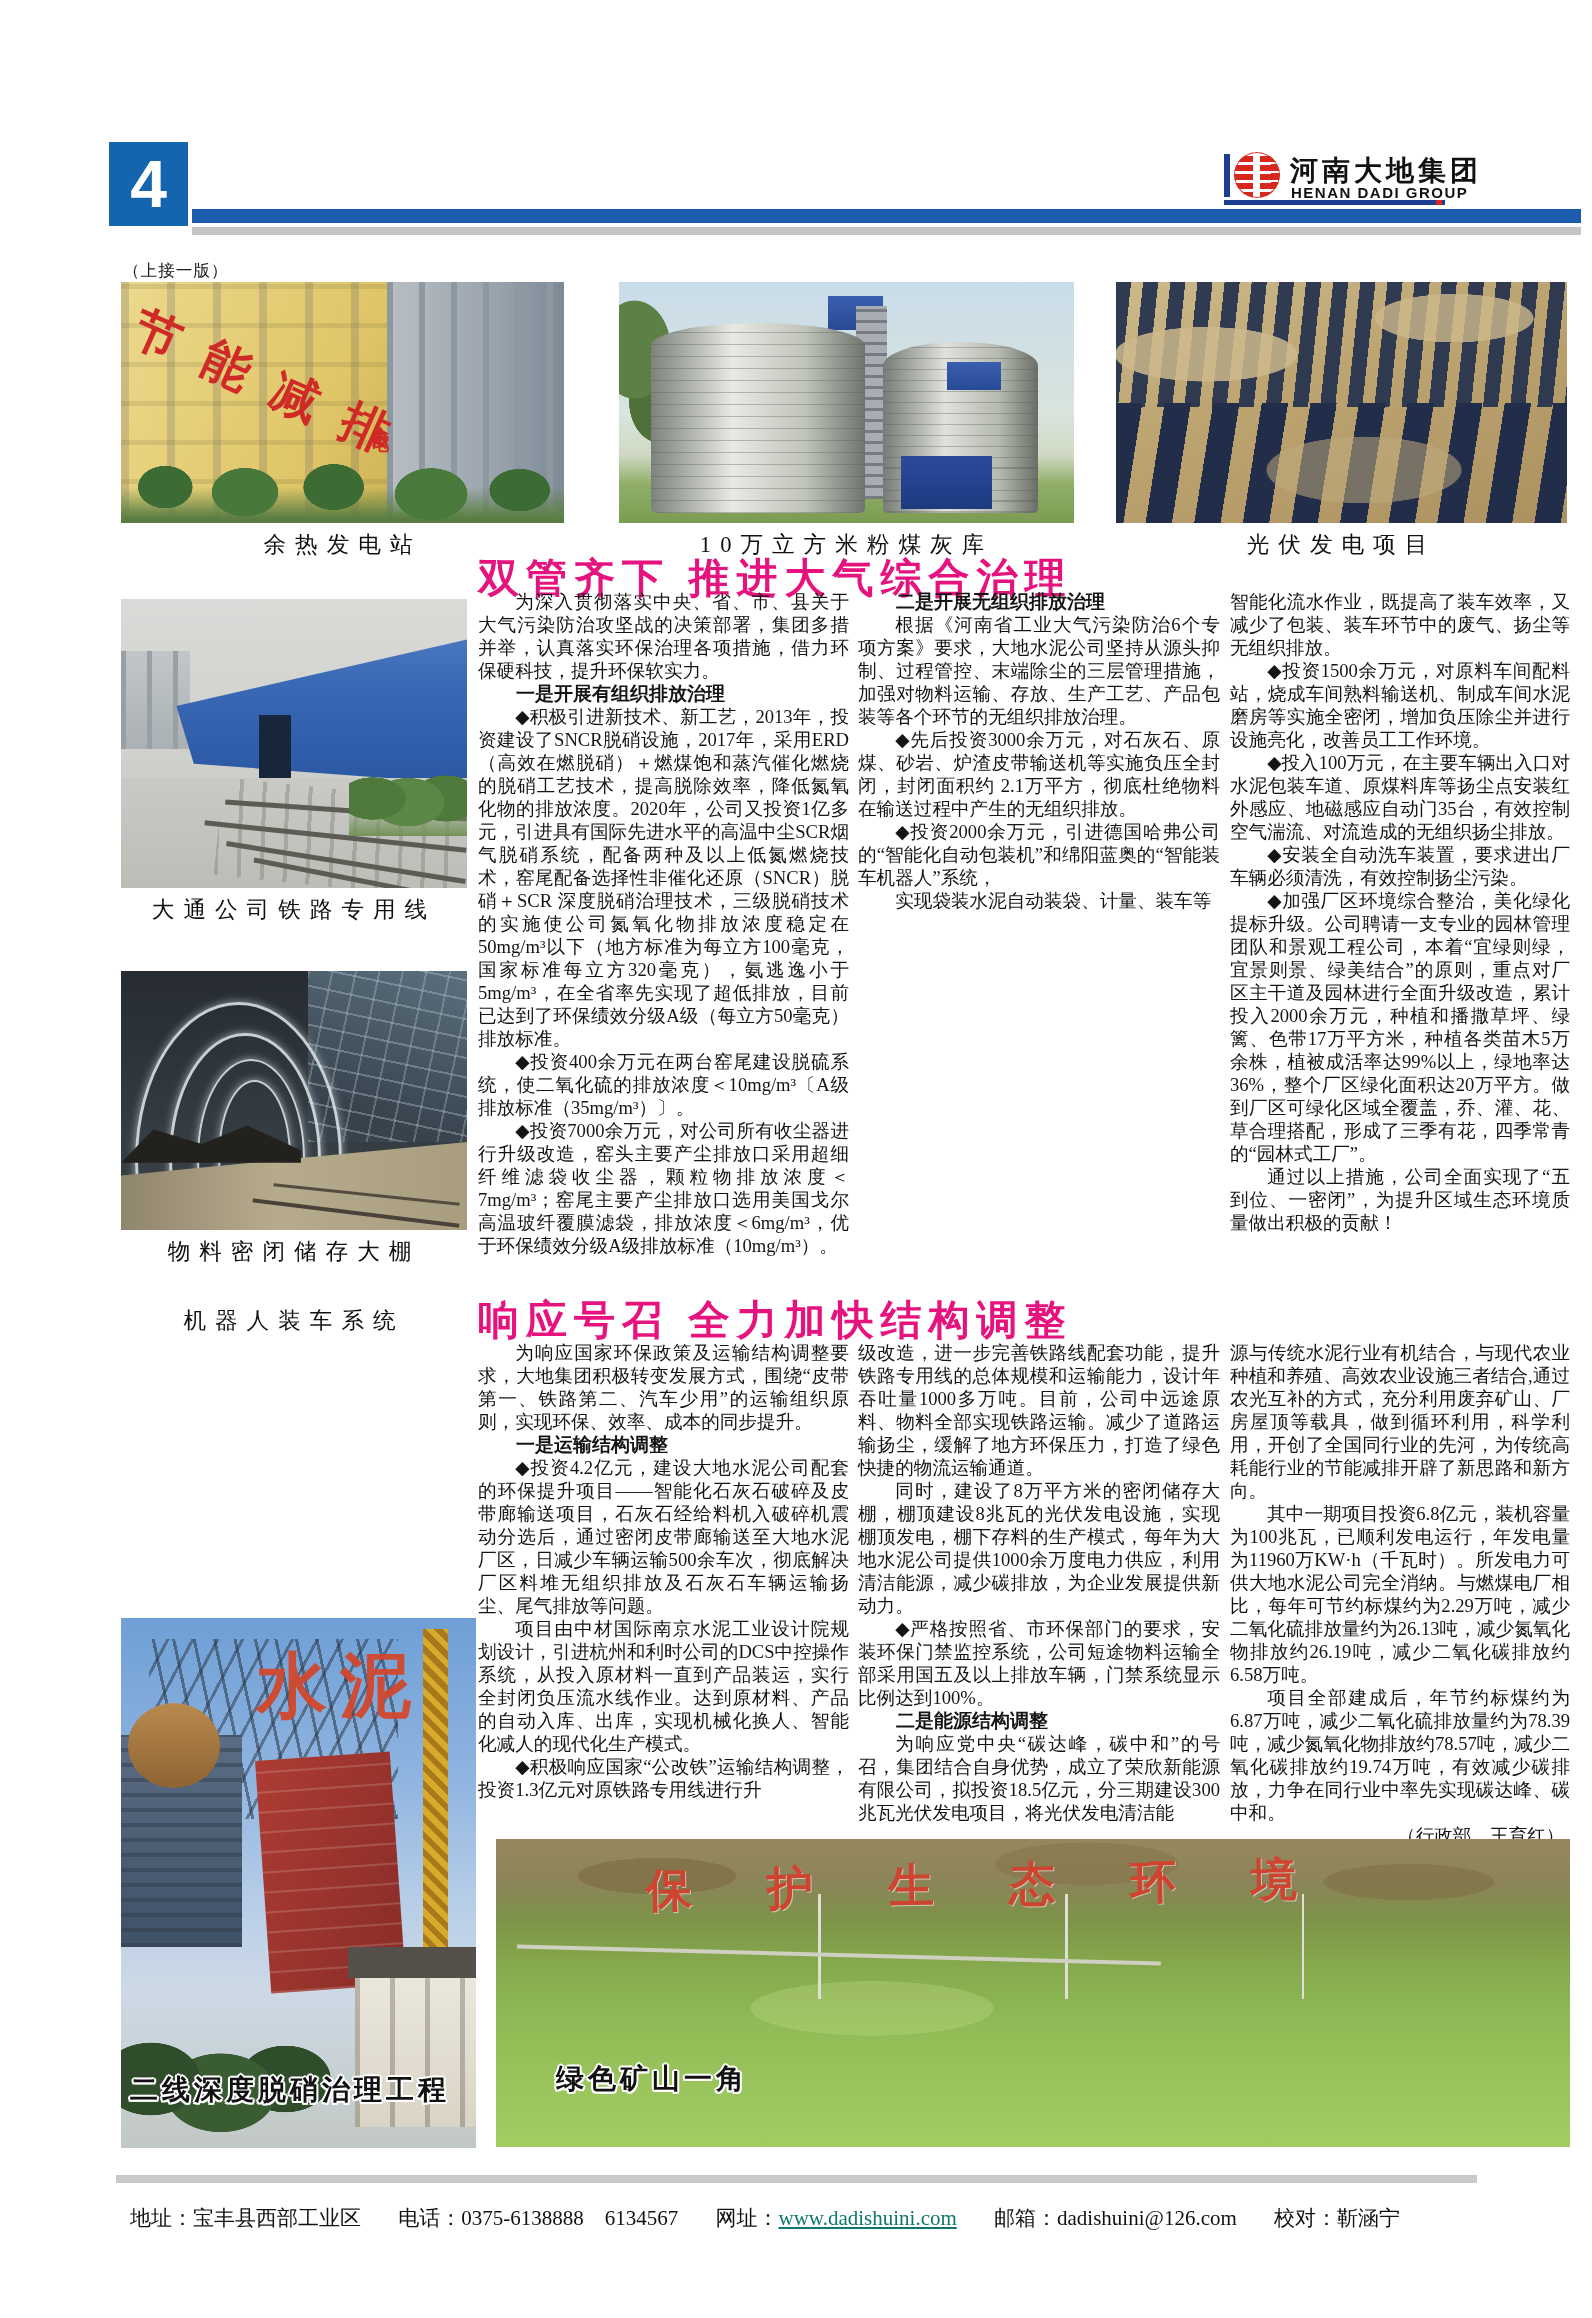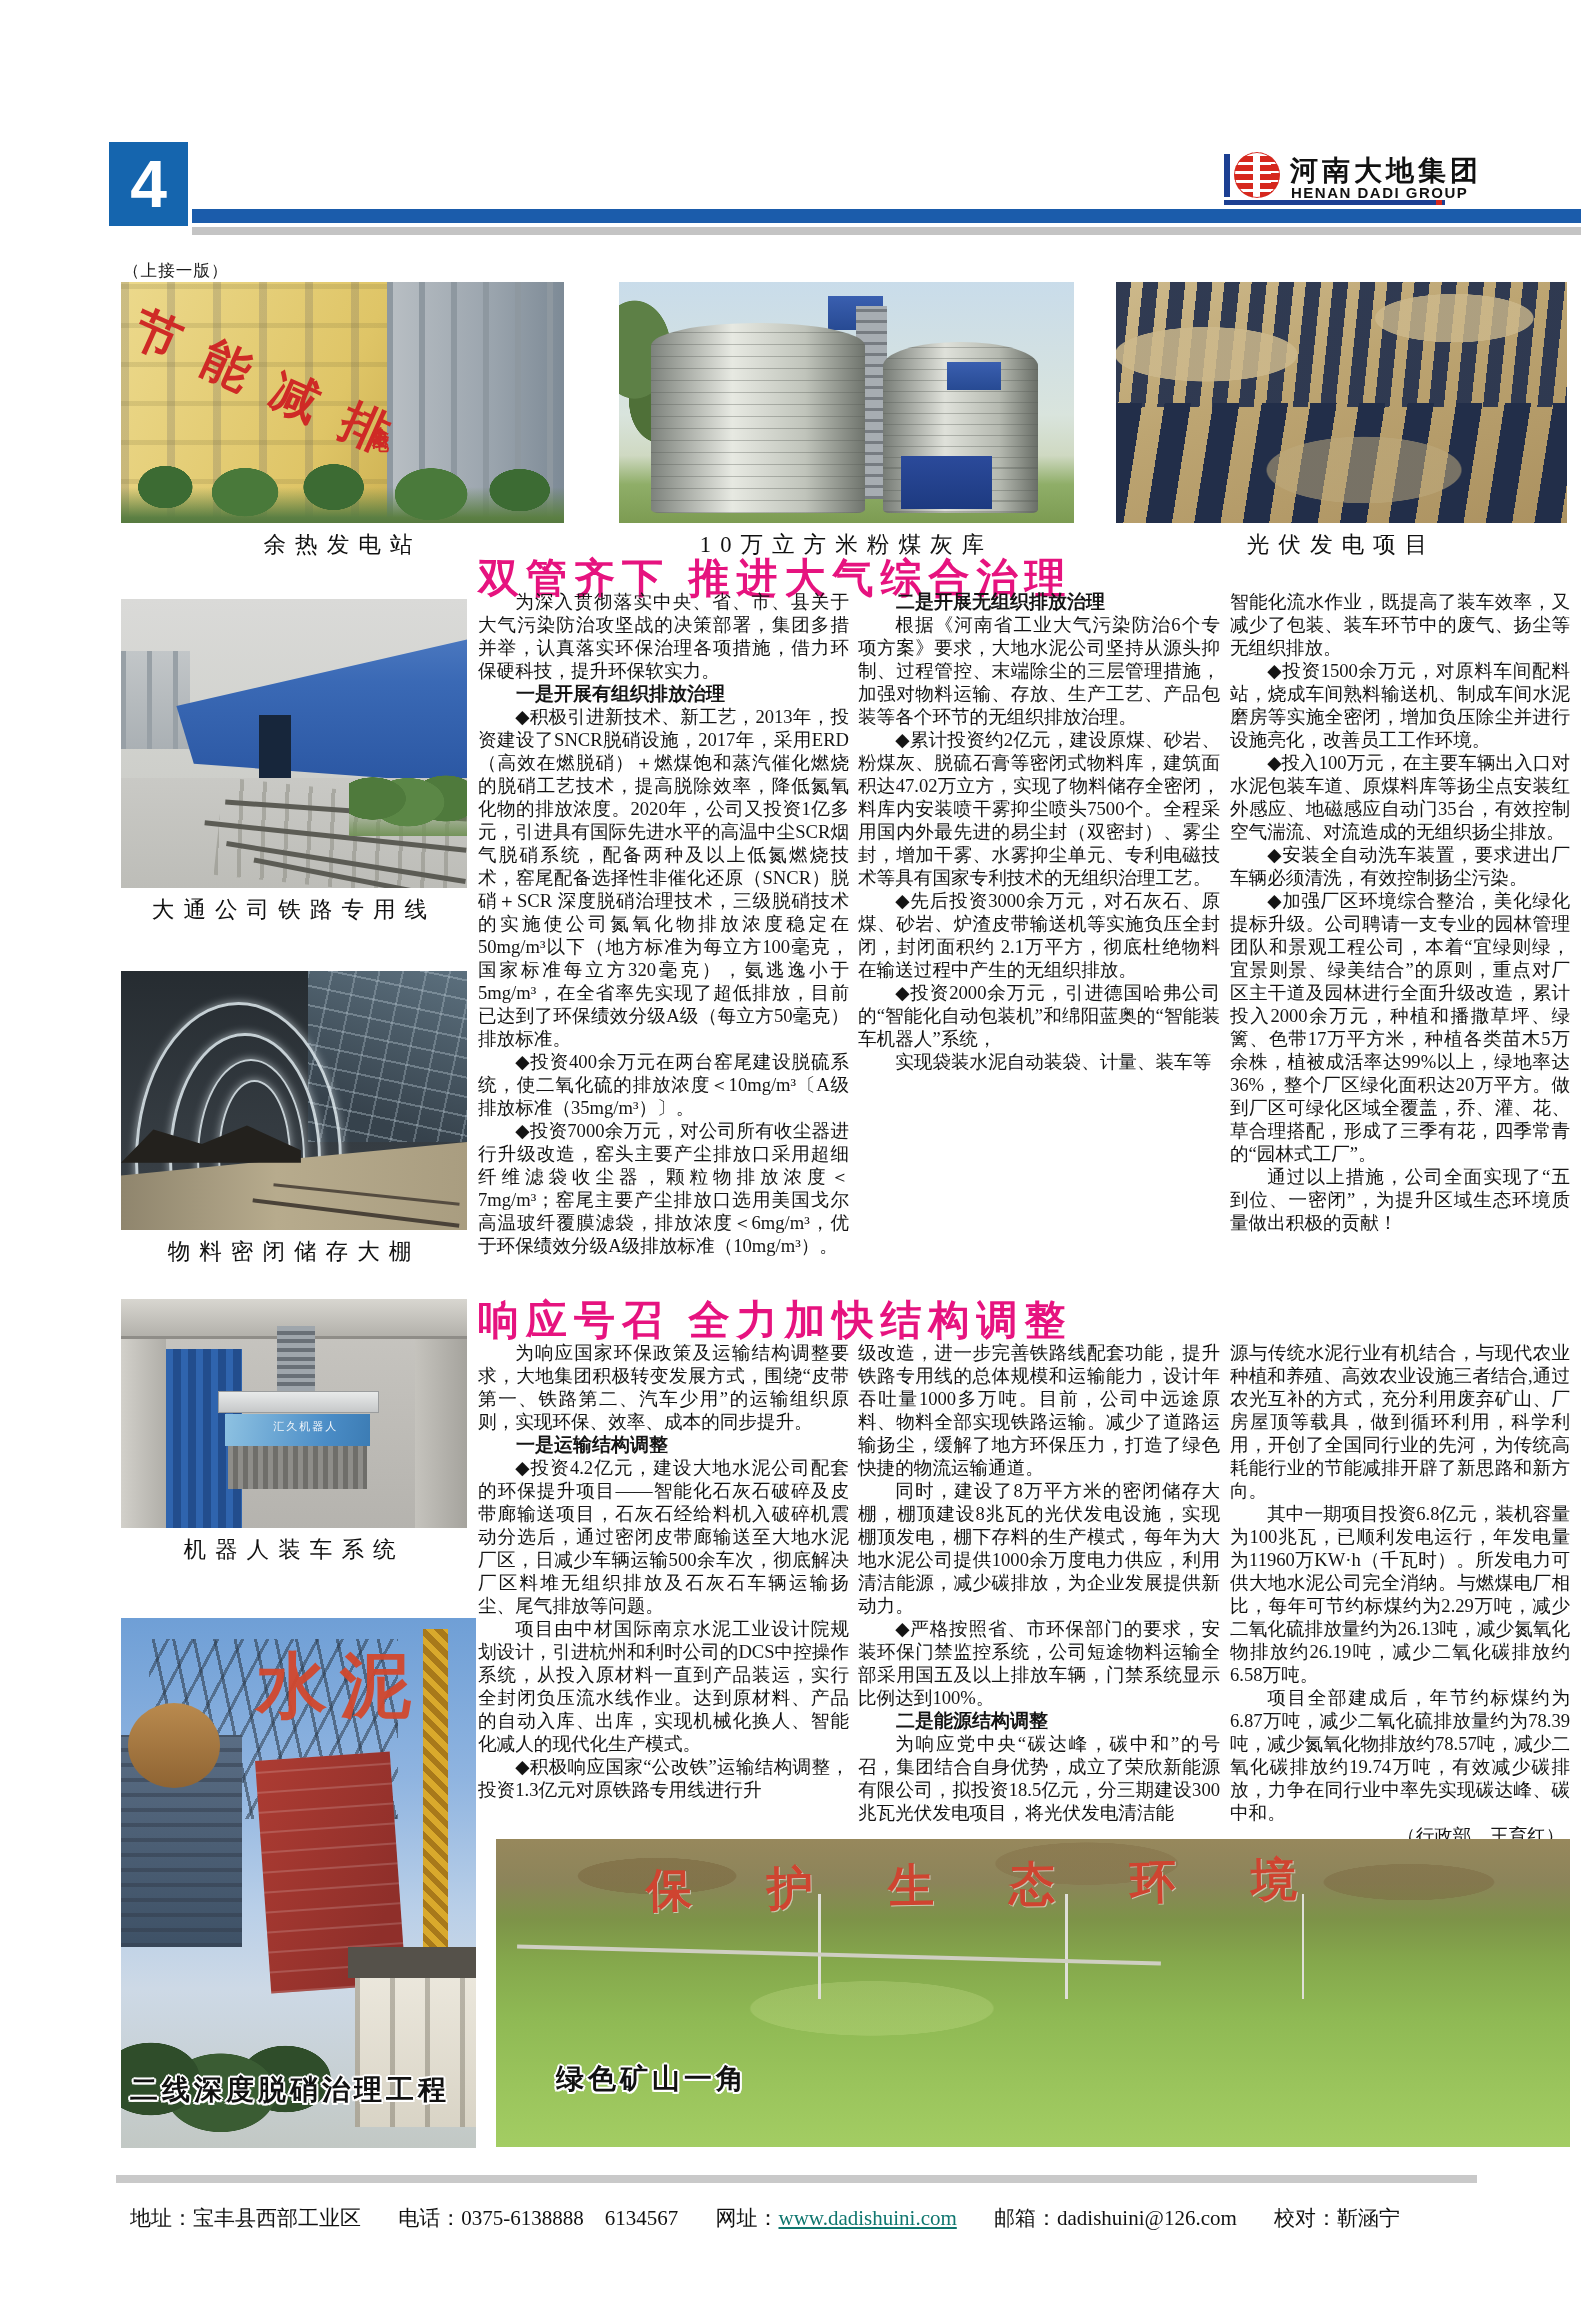--- a/index.html
+++ b/index.html
@@ -248,21 +248,20 @@
   <div class="col" style="left:478px;top:590px;width:371px;">
     <p class="ind">为深入贯彻落实中央、省、市、县关于大气污染防治攻坚战的决策部署，集团多措并举，认真落实环保治理各项措施，借力环保硬科技，提升环保软实力。</p>
     <p class="sub">一是开展有组织排放治理</p>
     <p class="ind">◆积极引进新技术、新工艺，2013年，投资建设了SNCR脱硝设施，2017年，采用ERD（高效在燃脱硝）＋燃煤饱和蒸汽催化燃烧的脱硝工艺技术，提高脱除效率，降低氮氧化物的排放浓度。2020年，公司又投资1亿多元，引进具有国际先进水平的高温中尘SCR烟气脱硝系统，配备两种及以上低氮燃烧技术，窑尾配备选择性非催化还原（SNCR）脱硝＋SCR 深度脱硝治理技术，三级脱硝技术的实施使公司氮氧化物排放浓度稳定在50mg/m³以下（地方标准为每立方100毫克，国家标准每立方320毫克），氨逃逸小于5mg/m³，在全省率先实现了超低排放，目前已达到了环保绩效分级A级（每立方50毫克）排放标准。</p>
     <p class="ind">◆投资400余万元在两台窑尾建设脱硫系统，使二氧化硫的排放浓度＜10mg/m³〔A级排放标准（35mg/m³）〕。</p>
     <p class="ind">◆投资7000余万元，对公司所有收尘器进行升级改造，窑头主要产尘排放口采用超细纤维滤袋收尘器，颗粒物排放浓度＜7mg/m³；窑尾主要产尘排放口选用美国戈尔高温玻纤覆膜滤袋，排放浓度＜6mg/m³，优于环保绩效分级A级排放标准（10mg/m³）。</p>
   </div>
   <div class="col" style="left:858px;top:590px;width:362px;">
     <p class="sub">二是开展无组织排放治理</p>
     <p class="ind">根据《河南省工业大气污染防治6个专项方案》要求，大地水泥公司坚持从源头抑制、过程管控、末端除尘的三层管理措施，加强对物料运输、存放、生产工艺、产品包装等各个环节的无组织排放治理。</p>
-    <p class="ind">◆累计投资约2亿元，建设原煤、砂岩、粉煤灰、脱硫石膏等密闭式物料库，建筑面积达47.02万立方，实现了物料储存全密闭，料库内安装喷干雾抑尘喷头7500个。全程采用国内外最先进的易尘封（双密封）、雾尘封，增加干雾、水雾抑尘单元、专利电磁技术等具有国家专利技术的无组织治理工艺。</p>
     <p class="ind">◆先后投资3000余万元，对石灰石、原煤、砂岩、炉渣皮带输送机等实施负压全封闭，封闭面积约 2.1万平方，彻底杜绝物料在输送过程中产生的无组织排放。</p>
     <p class="ind">◆投资2000余万元，引进德国哈弗公司的“智能化自动包装机”和绵阳蓝奥的“智能装车机器人”系统，</p>
     <p class="ind">实现袋装水泥自动装袋、计量、装车等</p>
   </div>
   <div class="col" style="left:1230px;top:590px;width:340px;">
     <p>智能化流水作业，既提高了装车效率，又减少了包装、装车环节中的废气、扬尘等无组织排放。</p>
     <p class="ind">◆投资1500余万元，对原料车间配料站，烧成车间熟料输送机、制成车间水泥磨房等实施全密闭，增加负压除尘并进行设施亮化，改善员工工作环境。</p>
     <p class="ind">◆投入100万元，在主要车辆出入口对水泥包装车道、原煤料库等扬尘点安装红外感应、地磁感应自动门35台，有效控制空气湍流、对流造成的无组织扬尘排放。</p>
     <p class="ind">◆安装全自动洗车装置，要求进出厂车辆必须清洗，有效控制扬尘污染。</p>
     <p class="ind">◆加强厂区环境综合整治，美化绿化提标升级。公司聘请一支专业的园林管理团队和景观工程公司，本着“宜绿则绿，宜景则景、绿美结合”的原则，重点对厂区主干道及园林进行全面升级改造，累计投入2000余万元，种植和播撒草坪、绿篱、色带17万平方米，种植各类苗木5万余株，植被成活率达99%以上，绿地率达36%，整个厂区绿化面积达20万平方。做到厂区可绿化区域全覆盖，乔、灌、花、草合理搭配，形成了三季有花，四季常青的“园林式工厂”。</p>
@@ -294,31 +293,20 @@
       <div class="arc a4"></div>
       <div class="floor"></div>
       <div class="pile"></div>
       <div class="rail"></div>
       <div class="rail2"></div>
     </div>
     <div class="cap">物料密闭储存大棚</div>
   </div>
 
   <div class="fig" style="left:121px;top:1299px;width:346px;">
-    <div class="ph pC">
-      <div class="pillarL"></div>
-      <div class="pillarR"></div>
-      <div class="beam"></div>
-      <div class="blue"></div>
-      <div class="duct"></div>
-      <div class="head"></div>
-      <div class="panel"></div>
-      <div class="lbl">汇久机器人</div>
-      <div class="strips"></div>
-    </div>
     <div class="cap">机器人装车系统</div>
   </div>
 
   <div class="fig" style="left:121px;top:1618px;width:355px;">
     <div class="ph pD">
       <div class="lattice"></div>
       <div class="sign-cn">水泥</div>
       <div class="crane"></div>
       <div class="mach"></div>
       <div class="tank"></div>

